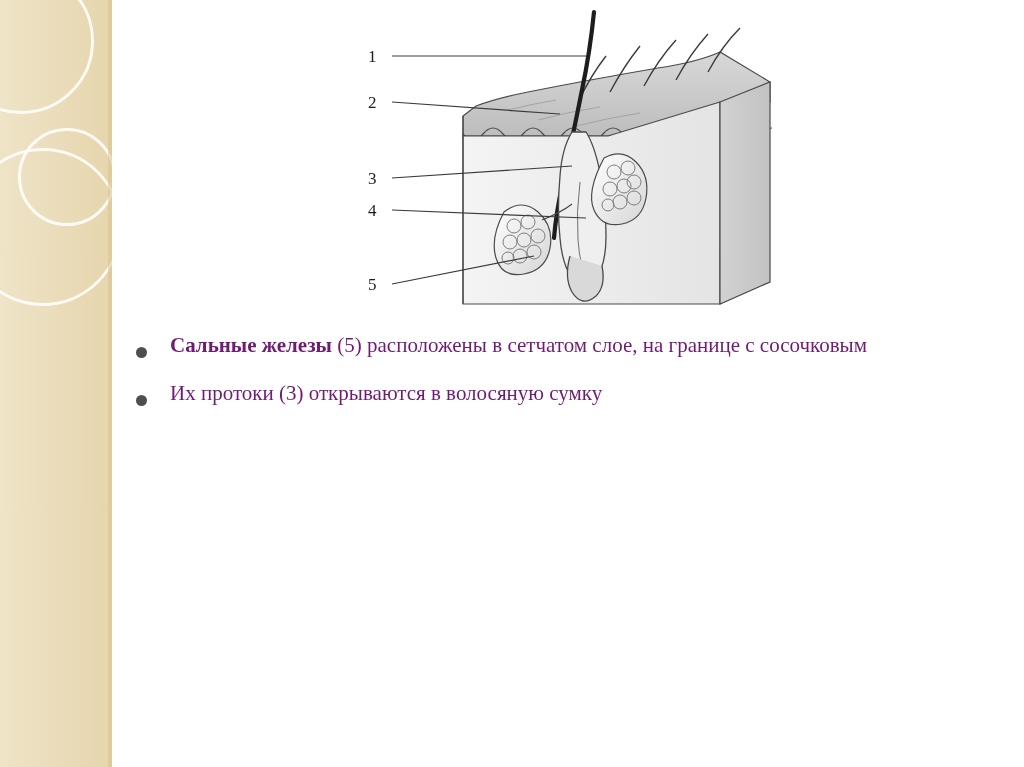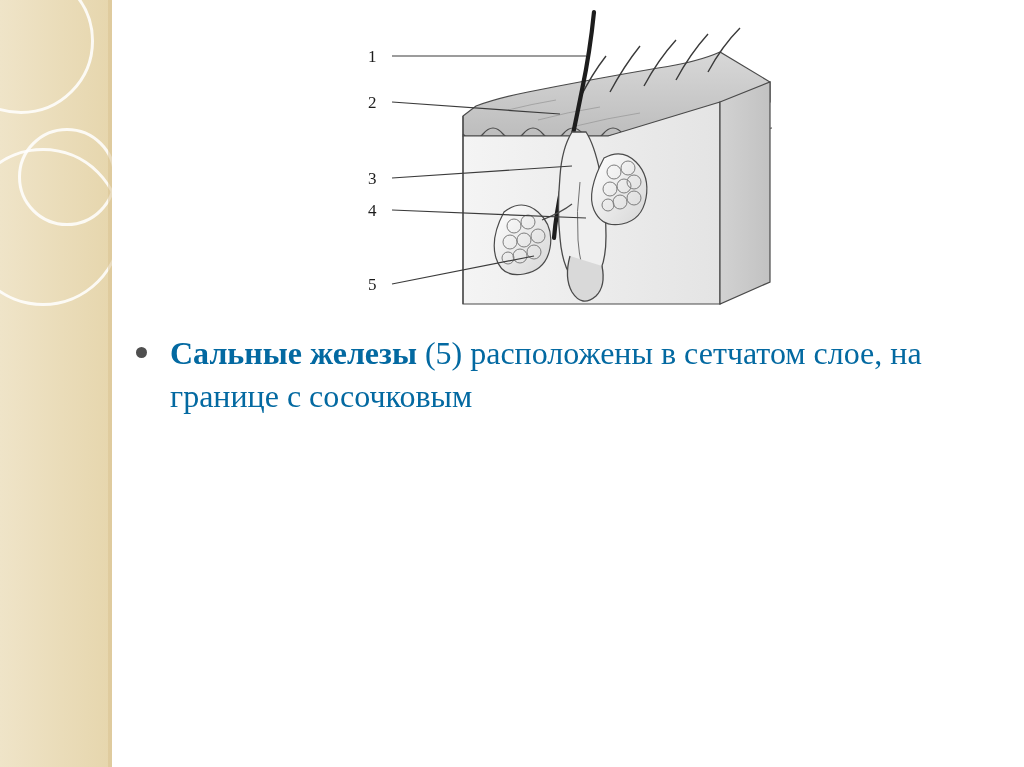--- a/index.html
+++ b/index.html
@@ -87,23 +87,23 @@
   }
   ul.bullets {
     list-style: none;
     margin: 0;
     padding: 0;
   }
   ul.bullets > li {
     position: relative;
     padding-left: 42px;
     margin-bottom: 20px;
-    font-size: 32px;
+    font-size: 21px;
     line-height: 1.33;
-    color: #0369a1;
+    color: #701a75;
   }
   ul.bullets > li .dot {
     position: absolute;
     left: 8px;
     top: 15px;
     width: 11px;
     height: 11px;
     border-radius: 50%;
     background: #4f4f4f;
   }
@@ -223,14 +223,18 @@
     </g>
   </svg>
 </div>
 
 <div id="content">
   <ul class="bullets">
     <li>
       <span class="dot"></span>
       <span class="b">Сальные железы</span><span> (5) расположены в сетчатом слое, на границе с сосочковым</span>
     </li>
+    <li>
+      <span class="dot"></span>
+      <span class="b"></span><span> Их протоки (3) открываются в волосяную сумку</span>
+    </li>
   </ul>
 </div>
 
 </body></html>

